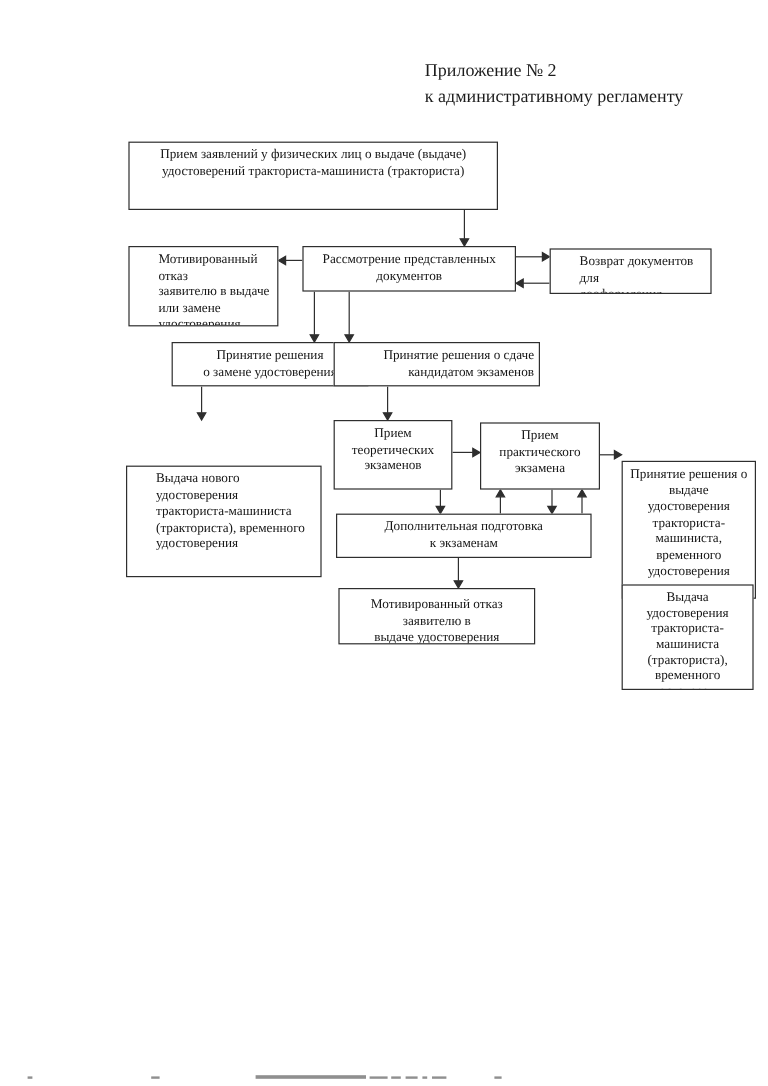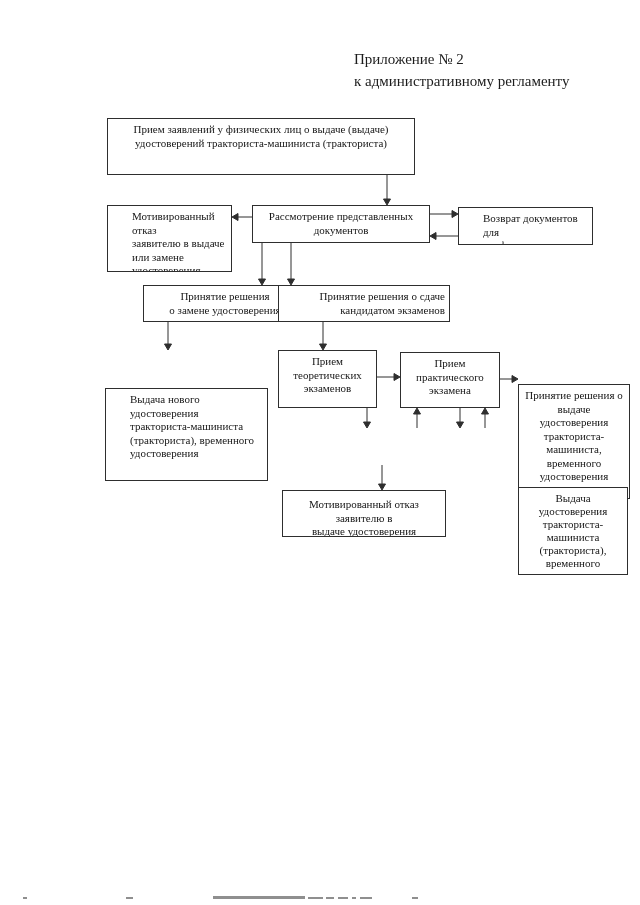--- a/index.html
+++ b/index.html
@@ -144,20 +144,22 @@
 практического
 экзамена</div>
 
   <div class="box center" style="left:518px; top:348px; width:112px; height:115px;margin-top:36px;">Принятие решения о
 выдаче удостоверения
 тракториста-
 машиниста,
 временного
 удостоверения</div>
 
+  <div class="box center" style="left:280px; top:428px; width:213px; height:37px;">Дополнительная подготовка
+к экзаменам</div>
 
   <div class="box center" style="left:282px; top:490px; width:164px; height:47px; padding-top:7px;">Мотивированный отказ заявителю в
 выдаче удостоверения</div>
 
   <div class="box center" style="left:518px; top:487px; width:110px; height:88px; line-height:13px;">Выдача
 удостоверения
 тракториста-
 машиниста
 (тракториста),
 временного

